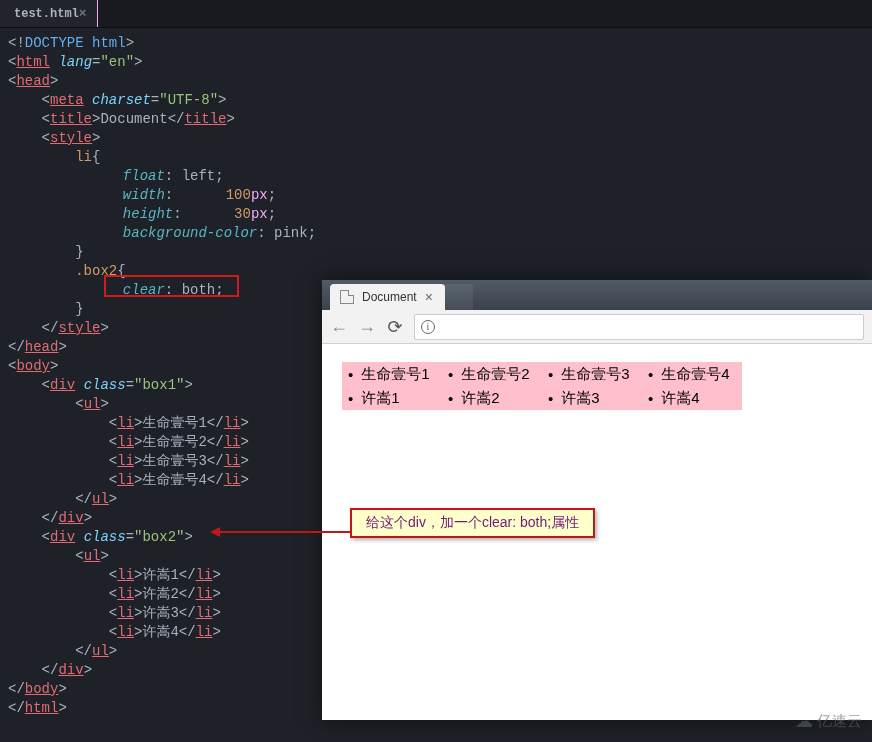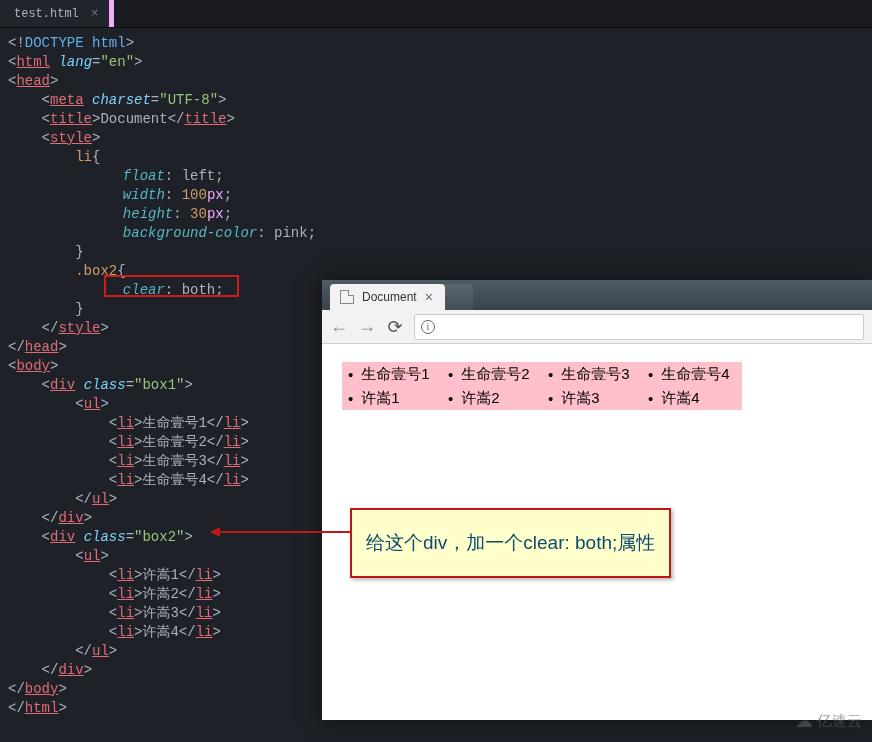--- a/index.html
+++ b/index.html
@@ -19,38 +19,39 @@
   align-items: stretch;
   border-bottom: 1px solid #0d0e11;
 }
 .tab {
   background: #21252b;
   color: #abb2bf;
   padding: 5px 10px 5px 14px;
   font-size: 12px;
   display: flex;
   align-items: center;
-  gap: 12px;
-  border-right: 5px solid #f0abfc;
+  gap: 0;
+  border-right: 1px solid #f0abfc;
+  font-weight: bold;
 }
 .tab-close { color: #6f7681; font-size: 13px; cursor: pointer; }
 .code-area {
   padding: 6px 0 0 8px;
   color: #abb2bf;
   line-height: 19px;
   white-space: pre;
 }
 .t-bracket { color: #abb2bf; }
 .t-tag { color: #e06c75; text-decoration: underline; }
 .t-doctype { color: #61afef; }
 .t-attr-i { color: #7dd3fc; font-style: italic; }
 .t-str { color: #98c379; }
 .t-prop { color: #56b6c2; font-style: italic; margin-left: 14px; }
 .t-val { color: #abb2bf; }
-.t-num { color: #d19a66; }
+.t-num { color: #d19a66; margin-left: 44px; }
 .t-unit { color: #f0abfc; font-family: Liberation Mono, monospace; }
 .t-sel { color: #d19a66; }
 .t-text { color: #abb2bf; }
 .red-box {
   border: 2px solid #d11a1a;
   position: absolute;
   pointer-events: none;
 }
 .browser {
   position: absolute;
@@ -154,24 +155,24 @@
   align-items: center;
   font-size: 15px;
 }
 .b-li:before { content: "•"; margin: 0 8px 0 6px; }
 .callout {
   position: absolute;
   left: 350px;
   top: 508px;
   background: #ffffcc;
   border: 2px solid #c01818;
-  padding: 20px 14px;
-  font-size: 19px;
+  padding: 4px 14px;
+  font-size: 14px;
   font-family: "Microsoft YaHei", Arial, sans-serif;
-  color: #0c4a6e;
+  color: #701a75;
   box-shadow: 2px 2px 4px rgba(0,0,0,0.3);
 }
 .arrow-line {
   position: absolute;
   height: 2px;
   background: #c01818;
 }
 .arrow-head {
   position: absolute;
   width: 0; height: 0;

